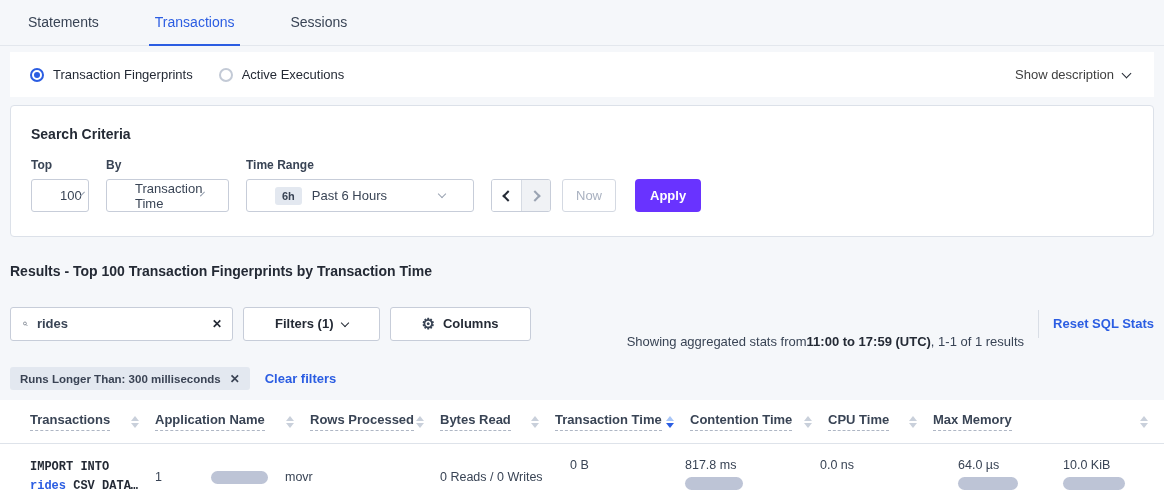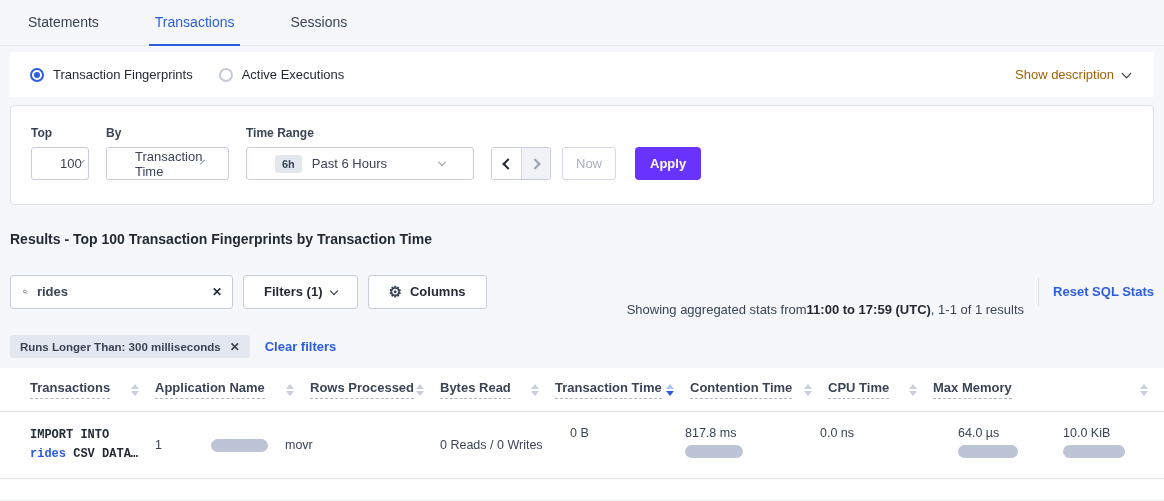--- a/index.html
+++ b/index.html
@@ -10,21 +10,21 @@
   .tabbar { display:flex; align-items:stretch; height:46px; border-bottom:1px solid #E3E7ED; padding-left:22px; }
   .tab { display:flex; align-items:center; padding:0 6px; margin-right:44px; font-size:14px; color:#394455; cursor:pointer; border-bottom:2px solid transparent; margin-bottom:-1px; }
   .tab.active { color:#2B5DE2; border-bottom-color:#2B5DE2; font-weight:400; }
 
   
   .toggle-bar { margin:6px 10px 0 10px; background:#FFFFFF; height:45px; display:flex; align-items:center; padding:0 24px 0 20px; }
   .radio-opt { display:flex; align-items:center; gap:9px; font-size:13px; color:#242A35; margin-right:26px; cursor:pointer; }
   .radio-dot { width:14px; height:14px; border-radius:50%; border:2px solid #C3CAD6; background:#fff; position:relative; flex:0 0 auto; }
   .radio-dot.sel { border-color:#2B5DE2; }
   .radio-dot.sel::after { content:""; position:absolute; left:2px; top:2px; width:6px; height:6px; border-radius:50%; background:#2B5DE2; }
-  .show-desc { margin-left:auto; font-size:13px; color:#a16207; display:flex; align-items:center; gap:9px; cursor:pointer; }
+  .show-desc { margin-left:auto; font-size:13px; color:#404040; display:flex; align-items:center; gap:9px; cursor:pointer; }
   .chev { display:inline-block; width:7px; height:7px; border-right:1.6px solid #242A35; border-bottom:1.6px solid #242A35; transform:rotate(45deg); margin-top:-3px; }
   .chev.gray { border-color:#6B7589; }
 
   
   .criteria-card { margin:8px 10px 0 10px; background:#fff; border:1px solid #DCE1E9; border-radius:4px; padding:20px 20px 24px 20px; }
   .criteria-title { font-size:14px; font-weight:700; color:#242A35; margin-bottom:16px; }
   .form-row { display:flex; align-items:flex-end; }
   .field { display:flex; flex-direction:column; margin-right:17px; }
   .field-label { font-size:12px; font-weight:700; color:#394455; margin-bottom:7px; }
   .select { height:33px; border:1px solid #C7CDD9; border-radius:3px; background:#fff; display:flex; align-items:center; font-size:13px; color:#394455; padding:0 28px; cursor:pointer; }
@@ -41,21 +41,21 @@
   .ang.right { transform:rotate(-135deg); border-color:#9AA3B2; margin-right:3px; }
   .btn-now { height:33px; padding:0 13px; background:#fff; border:1px solid #D4D9E2; border-radius:3px; color:#A9B1C0; font-size:13px; margin-right:19px; cursor:default; }
   .btn-apply { height:33px; padding:0 15px; background:#6933FF; border:none; border-radius:4px; color:#fff; font-size:13px; font-weight:700; cursor:pointer; }
 
   
   .results-title { font-size:14px; font-weight:700; color:#242A35; margin:26px 10px 8px 10px; }
   .results-toolbar { margin:19px 10px 0 10px; display:flex; align-items:center; }
   .searchbox { width:223px; height:34px; background:#fff; border:1px solid #C7CDD9; border-radius:3px; display:flex; align-items:center; padding:0 10px 0 12px; }
   .searchbox input { border:none; outline:none; flex:1; font-size:13px; font-weight:600; color:#394455; font-family:"Liberation Sans", sans-serif; margin-left:9px; background:transparent; }
   .clear-x { color:#242A35; font-size:12px; font-weight:700; cursor:pointer; }
-  .tool-btn { height:34px; background:#fff; border:1px solid #C7CDD9; border-radius:3px; display:flex; align-items:center; gap:8px; padding:0 20px; font-size:13px; font-weight:700; color:#242A35; margin-left:10px; cursor:pointer; }
+  .tool-btn { height:34px; background:#fff; border:1px solid #C7CDD9; border-radius:3px; display:flex; align-items:center; gap:8px; padding:0 31px; font-size:13px; font-weight:700; color:#242A35; margin-left:10px; cursor:pointer; }
   .tool-btn .chev { width:6px; height:6px; margin-top:-2px; }
   .gear { font-size:15px; color:#394455; line-height:1; }
   .stats-area { margin-left:auto; display:flex; align-items:flex-start; font-size:13px; color:#394455;margin-top:36px; }
   .stats-area b { font-weight:700; color:#242A35; }
   .vdiv { width:1px; height:28px; background:#D9DEE6; margin:0 14px; }
   .link { color:#2B5DE2; font-size:13px; font-weight:600; text-decoration:none; cursor:pointer; }
 
   
   .chip-row { margin:18px 10px 0 10px; display:flex; align-items:center; }
   .chip { background:#E3E8F0; border-radius:3px; height:23px; display:flex; align-items:center; gap:9px; padding:0 10px; font-size:11.5px; font-weight:700; color:#3A4354; }
@@ -106,20 +106,21 @@
       <span class="radio-dot"></span>
       <span>Active Executions</span>
     </label>
     <div class="show-desc">
       <span>Show description</span>
       <span class="chev"></span>
     </div>
   </section>
 
   <section class="criteria-card">
+    <div class="criteria-title">Search Criteria</div>
     <div class="form-row">
       <div class="field">
         <span class="field-label">Top</span>
         <div class="select sel-top">
           <span>100</span>
           <span class="chev gray"></span>
         </div>
       </div>
       <div class="field">
         <span class="field-label">By</span>

